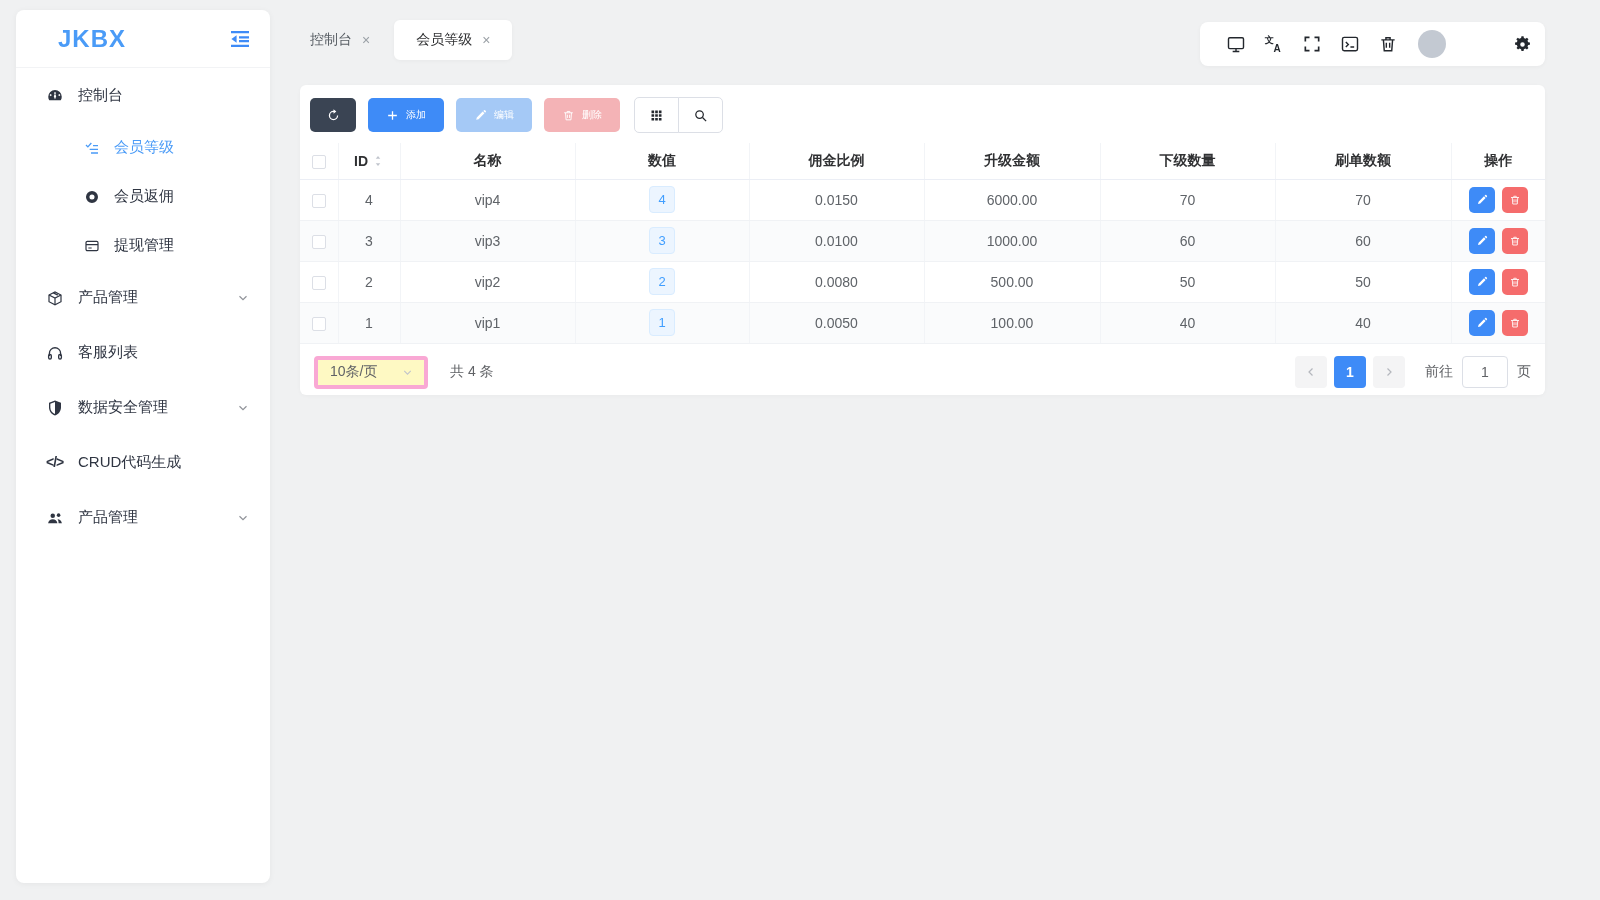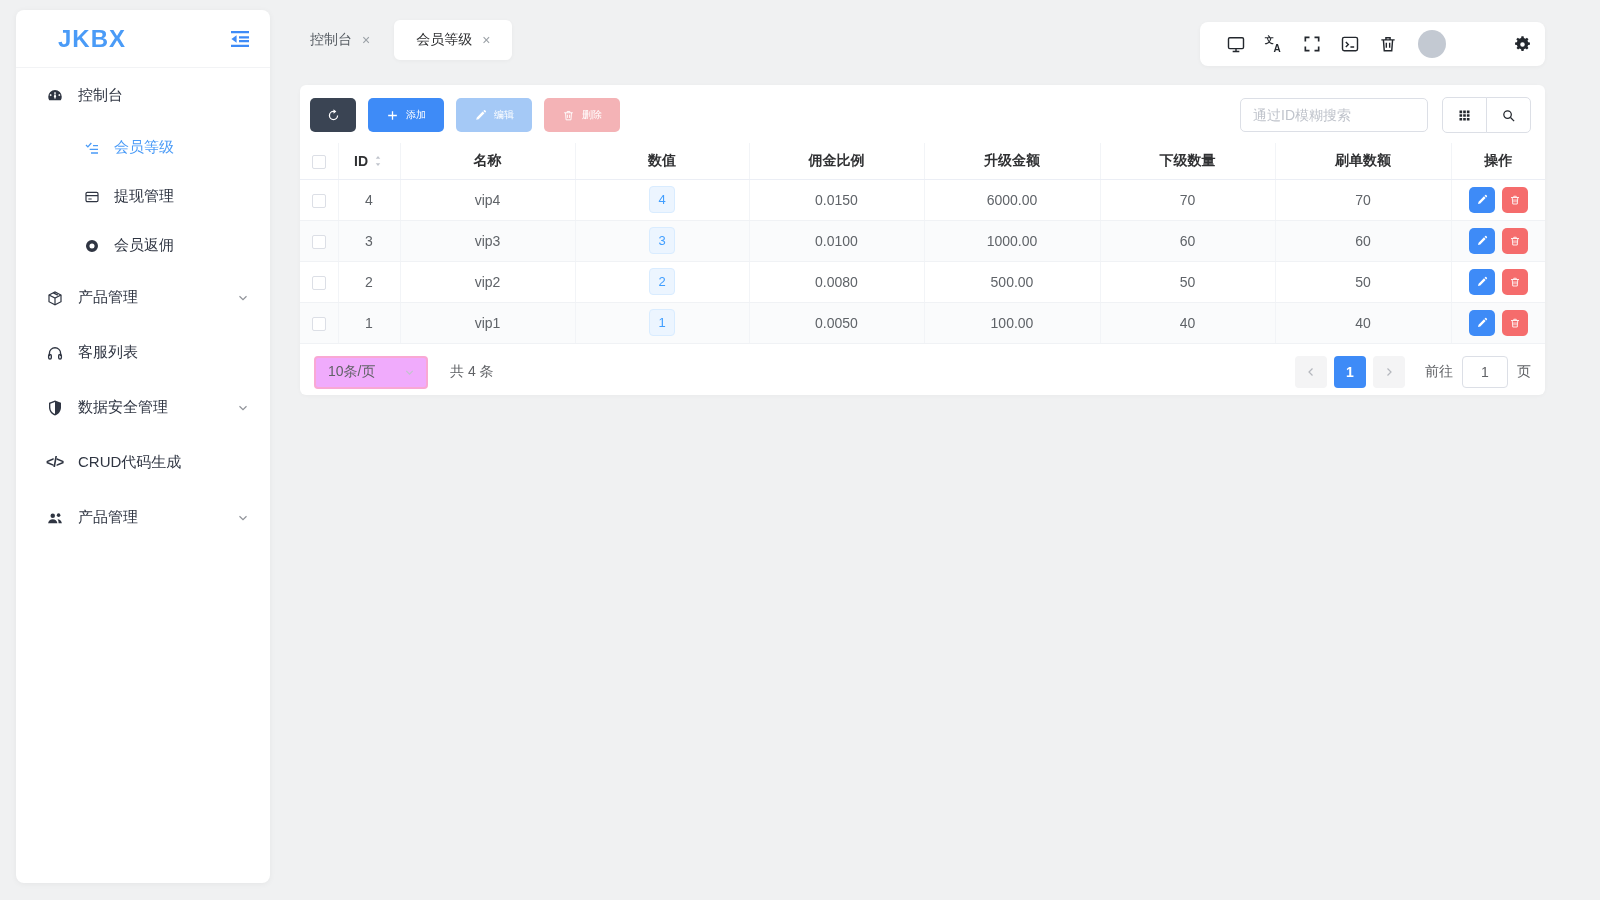--- a/index.html
+++ b/index.html
@@ -124,23 +124,23 @@
     display:inline-flex; align-items:center; justify-content:center;
     vertical-align:middle; cursor:pointer;
   }
   .act-btn svg { width:12px; height:12px; }
   .act-edit { background:#3e8bf7; }
   .act-del { background:#f56c6c; margin-left:7px; }
 
   
   .pagination { display:flex; align-items:center; padding:12px 14px 0 14px; font-size:14px; color:#606266; }
   .page-size-select {
-    width:114px; height:33px; border:2px solid #f9a8d4; border-radius:4px;
+    width:114px; height:33px; border:4px solid #f9a8d4; border-radius:4px;
     display:flex; align-items:center; justify-content:space-between;
-    padding:0 10px 0 12px; cursor:pointer; background:#f0abfc;
+    padding:0 10px 0 12px; cursor:pointer; background:#fef9c3;
   }
   .select-chev { width:13px; height:13px; color:#c0c4cc; }
   .select-chev svg { width:13px; height:13px; }
   .total-text { margin-left:22px; }
   .pager { margin-left:auto; display:flex; align-items:center; }
   .pg-btn {
     width:32px; height:32px; border:none; border-radius:4px; background:#f4f4f5;
     color:#b4b7bd; display:flex; align-items:center; justify-content:center;
     font-size:14px; cursor:pointer;
   }
@@ -182,34 +182,34 @@
         <span class="mi-icon">
           <svg viewBox="0 0 24 24" fill="none" stroke="currentColor" stroke-width="2">
             <path d="M3 7.5l2.8 2.8L11 4.5"></path>
             <path d="M13.5 8.5H21M8.5 14h12.5M10.5 19.5H21"></path>
           </svg>
         </span>
         <span class="mi-label">会员等级</span>
       </div>
       <div class="menu-item sub-item">
         <span class="mi-icon">
+          <svg viewBox="0 0 24 24" fill="currentColor" fill-rule="evenodd">
+            <path d="M12 3a9 9 0 1 0 0 18 9 9 0 0 0 0-18zm0 5.2a3.8 3.8 0 1 1 0 7.6 3.8 3.8 0 0 1 0-7.6z"></path>
+          </svg>
+        </span>
+        <span class="mi-label">会员返佣</span>
+      </div>
+      <div class="menu-item sub-item">
+        <span class="mi-icon">
           <svg viewBox="0 0 24 24" fill="none" stroke="currentColor" stroke-width="1.8">
             <rect x="3" y="5" width="18" height="14" rx="2"></rect>
             <path d="M3 10h18M6.5 15h5"></path>
           </svg>
         </span>
         <span class="mi-label">提现管理</span>
-      </div>
-      <div class="menu-item sub-item">
-        <span class="mi-icon">
-          <svg viewBox="0 0 24 24" fill="currentColor" fill-rule="evenodd">
-            <path d="M12 3a9 9 0 1 0 0 18 9 9 0 0 0 0-18zm0 5.2a3.8 3.8 0 1 1 0 7.6 3.8 3.8 0 0 1 0-7.6z"></path>
-          </svg>
-        </span>
-        <span class="mi-label">会员返佣</span>
       </div>
       <div class="menu-item">
         <span class="mi-icon">
           <svg viewBox="0 0 24 24" fill="none" stroke="currentColor" stroke-width="1.6">
             <path d="M4 8l8-4 8 4v9l-8 4-8-4V8z"></path>
             <path d="M4 8l8 4 8-4M12 12v8.5M9.8 5.2l6 3"></path>
           </svg>
         </span>
         <span class="mi-label">产品管理</span>
         <span class="chev down">
@@ -345,21 +345,20 @@
     </button>
     <button class="btn btn-del">
       <span class="b-ico" id="trash-ico">
           <svg viewBox="0 0 24 24" fill="none" stroke="currentColor" stroke-width="1.7">
             <path d="M4 7h16M9.5 7V4.5h5V7M6.5 7l1 13h9l1-13"></path>
             <path d="M10 10.5v6M14 10.5v6"></path>
           </svg>
         </span>
       <span>删除</span>
     </button>
-    <input class="search-input" placeholder="通过ID模糊搜索" style="">
     <span class="btn-group">
       <span class="ico-btn" id="th-ico-btn">
           <span class="">
             <svg viewBox="0 0 24 24" fill="currentColor">
               <path d="M4 4h4.2v4.2H4zM9.9 4h4.2v4.2H9.9zM15.8 4H20v4.2h-4.2zM4 9.9h4.2v4.2H4zM9.9 9.9h4.2v4.2H9.9zM15.8 9.9H20v4.2h-4.2zM4 15.8h4.2V20H4zM9.9 15.8h4.2V20H9.9zM15.8 15.8H20V20h-4.2z"></path>
             </svg>
           </span>
         </span>
       <span class="ico-btn" id="search-ico-btn">
           <span class="">

